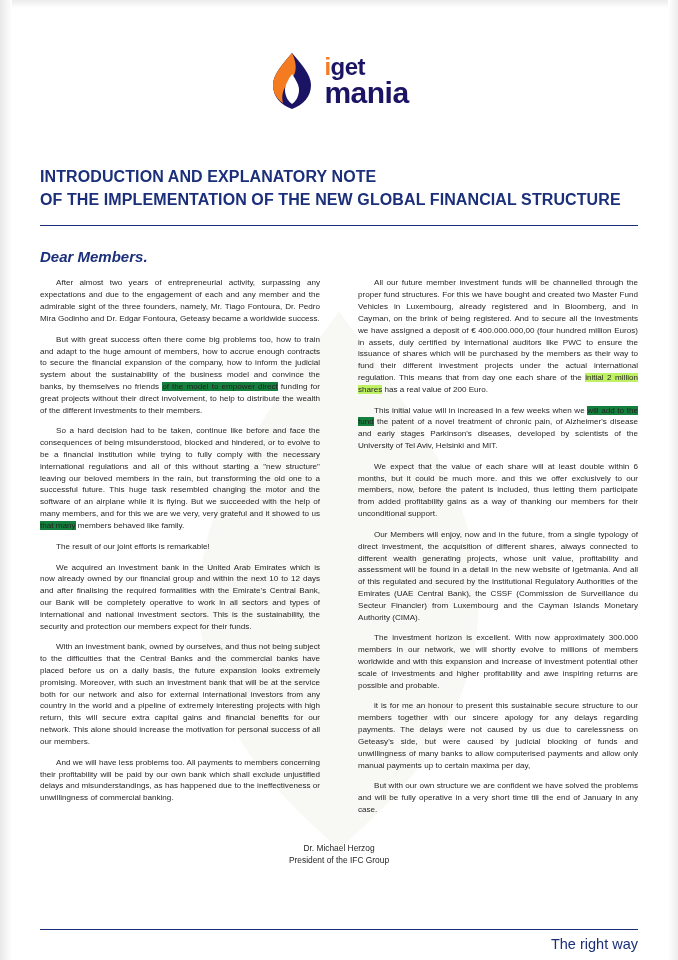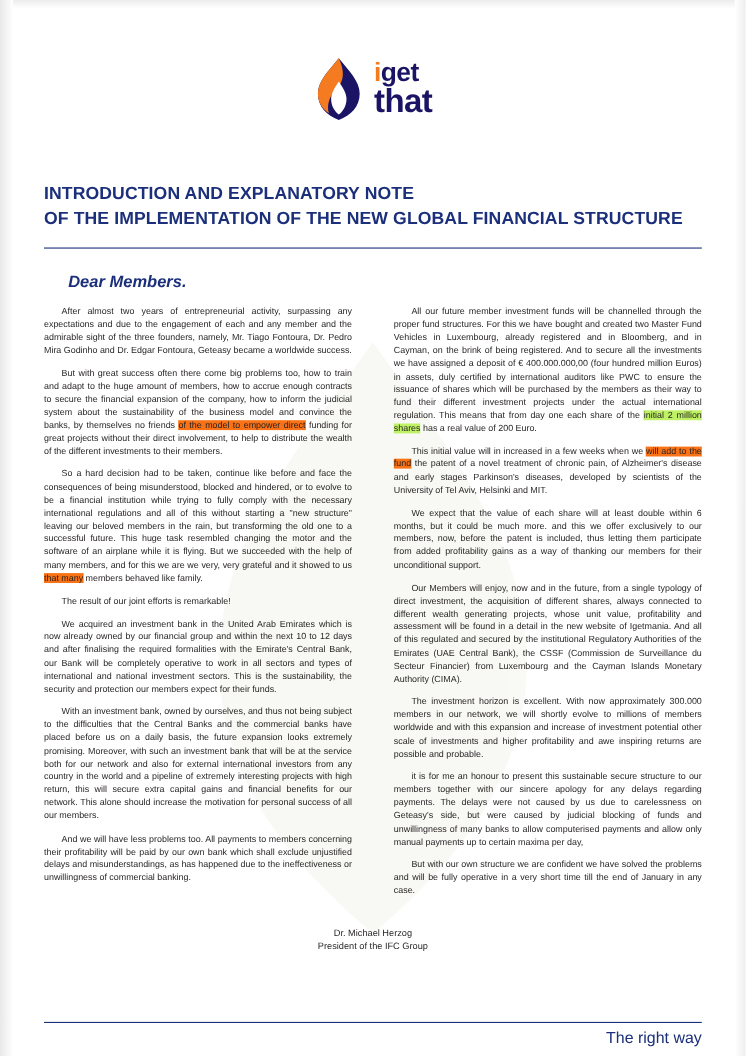--- a/index.html
+++ b/index.html
@@ -88,21 +88,21 @@
     letter-spacing: 0.1px;
   }
   .rule {
     margin: 14px 40px 0 40px;
     border-top: 1.2px solid #1b2f7a;
     height: 0;
   }
 
   
   .salutation {
-    margin: 22px 40px 0 62px;
+    margin: 22px 40px 0 40px;
     font-size: 15px;
     font-style: italic;
     font-weight: bold;
     color: #1b2f7a;
   }
 
   
   .columns {
     margin: 12px 40px 0 40px;
     display: flex;
@@ -115,21 +115,21 @@
   .col p {
     margin: 0 0 9px 0;
     font-size: 8.1px;
     line-height: 1.46;
     text-align: justify;
     text-indent: 16px;
     color: #231f20;
   }
   .col p:last-child { margin-bottom: 0; }
 
-  .hl { background: #f97316; }
+  .hl { background: #15803d; }
   .hl-blue { background: #bef264; }
 
   
   .signature {
     margin-top: 26px;
     text-align: center;
     font-size: 8.4px;
     line-height: 1.5;
     color: #231f20;
   }
@@ -202,21 +202,21 @@
     <div class="logo-wrap">
       <div class="logo-mark">
         <svg viewBox="0 0 46 58" xmlns="http://www.w3.org/2000/svg">
           <path d="M23 1 C14 12, 4 22, 4 33 C4 45, 12 53, 23 57 C34 53, 42 45, 42 33 C42 22, 32 12, 23 1 Z" fill="#1b1464"></path>
           <path d="M23 1 C14 12, 4 22, 4 33 C4 41, 8 47, 14 51 C12 44, 14 36, 20 30 C26 24, 30 16, 23 1 Z" fill="#f47b20"></path>
           <path d="M23 22 C19 28, 16 33, 16 38 C16 45, 20 50, 23 52 C26 50, 30 45, 30 38 C30 33, 27 28, 23 22 Z" fill="#ffffff"></path>
         </svg>
       </div>
       <div class="logo-text">
         <div class="l1"><span class="accent">i</span><span>get</span></div>
-        <div class="l2">that</div>
+        <div class="l2">mania</div>
       </div>
     </div>
 
     <div class="title-block">
       <h1>
         <span>INTRODUCTION AND EXPLANATORY NOTE</span><br>
         <span>OF THE IMPLEMENTATION OF THE NEW GLOBAL FINANCIAL STRUCTURE</span>
       </h1>
     </div>
     <div class="rule"></div>

